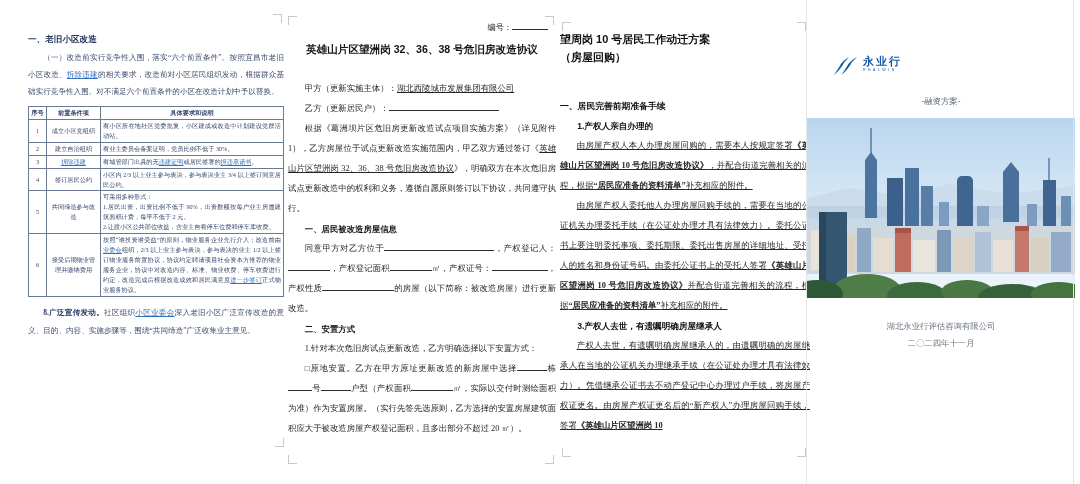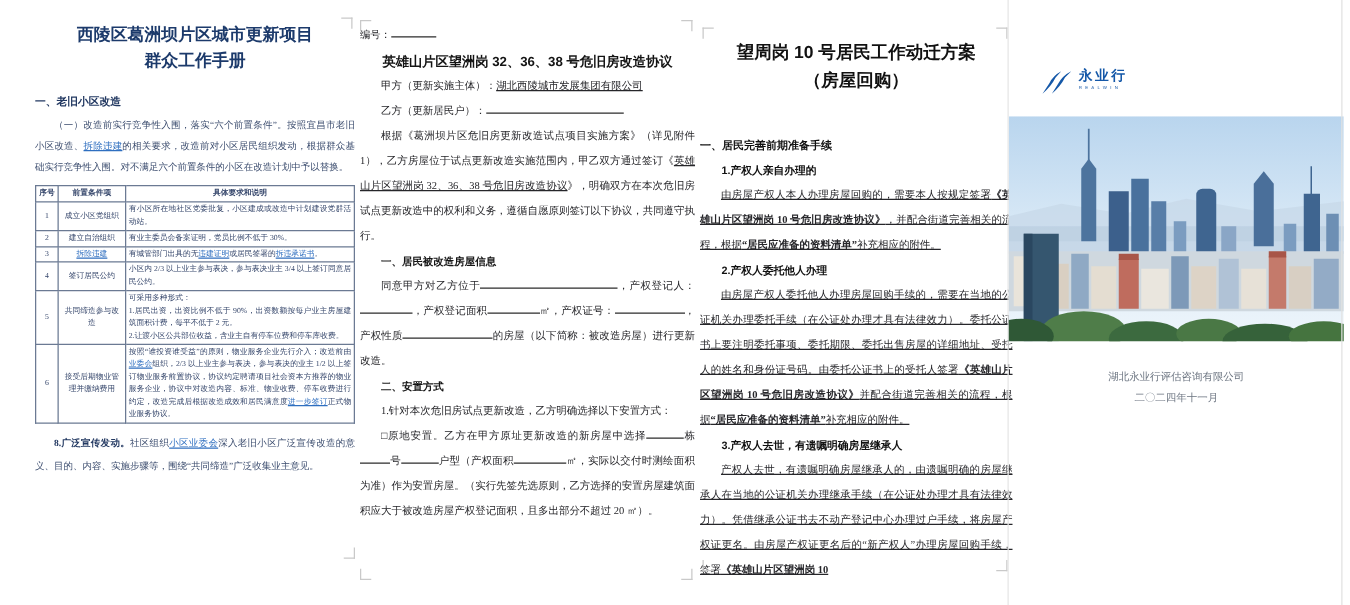--- a/index.html
+++ b/index.html
@@ -39,32 +39,32 @@
   .p1-table th{font-weight:bold;text-align:center;}
   .col-no{width:18px;}.col-item{width:54px;}
   .cell-no,.cell-item{text-align:center;vertical-align:middle;}
   .cell-desc{text-align:justify;vertical-align:middle;white-space:pre-line;}
   .p1-footer{font-size:7.6px;line-height:18px;color:#3b4c6e;text-align:justify;
     text-indent:2em;margin-top:7px;}
   .p1-footer .lead{font-weight:bold;color:#223861;}
 
   
   #page2{left:288px;width:268px;padding-top:20px;font-size:8.4px;color:#26262a;}
-  .p2-code{text-align:left;font-size:8.2px;padding-right:8px;}
+  .p2-code{text-align:right;font-size:8.2px;padding-right:8px;}
   .p2-title{font-family:"Liberation Sans","DejaVu Sans",sans-serif;font-weight:bold;
     font-size:10.6px;color:#141414;text-align:center;margin-top:10px;}
   .p2-body{line-height:20px;text-align:justify;text-indent:2em;}
-  .p2-gap{margin-top:2px;}
+  .p2-gap{margin-top:22px;}
   .p2-h{font-weight:bold;font-family:"Liberation Sans","DejaVu Sans",sans-serif;
     color:#141414;text-indent:2em;line-height:20px;}
 
   
   #page3{left:560px;width:250px;padding-top:30px;font-size:8.4px;color:#26262a;}
   .p3-title{font-family:"Liberation Sans","DejaVu Sans",sans-serif;font-weight:bold;
-    font-size:14px;color:#111;text-align:center;line-height:1.65;}
+    font-size:11px;color:#111;line-height:1.65;}
   .p3-h1{font-family:"Liberation Sans","DejaVu Sans",sans-serif;font-weight:bold;
     font-size:8.8px;color:#111;margin-top:30px;line-height:20px;}
   .p3-h2{font-family:"Liberation Sans","DejaVu Sans",sans-serif;font-weight:bold;
     font-size:8.6px;color:#111;text-indent:2em;line-height:20px;}
   .p3-body{line-height:20px;text-align:justify;text-indent:2em;text-decoration:underline;}
 
   
   #page4{left:806px;width:268px;padding-top:56px;border-left:1px solid #e6e6e6;}
   .p4-logo{display:flex;align-items:flex-start;gap:4px;margin-left:26px;height:26px;}
   .p4-logo-txt{display:flex;flex-direction:column;line-height:1;}
@@ -78,24 +78,20 @@
   .p4-photo{display:block;width:268px;height:180px;margin-top:11px;}
   .p4-footer{color:#6b7480;font-size:8.4px;text-align:center;line-height:17px;
     margin-top:20px;}
 </style>
 </head>
 <body>
 
 <div class="page" id="page1">
   <div class="cmark cm-tr" style="right:2px;top:14px;"></div>
   <div class="cmark cm-br" style="right:0px;top:438px;"></div>
-  <p class="p1-title">
-    <span>西陵区葛洲坝片区城市更新项目</span><br>
-    <span>群众工作手册</span>
-  </p>
   <p class="p1-section">一、老旧小区改造</p>
   <p class="p1-body"><span>（一）改造前实行竞争性入围，落实“六个前置条件”。按照宜昌市老旧小区改造、</span><span class="lnk">拆除违建</span><span>的相关要求，改造前对小区居民组织发动，根据群众基础实行竞争性入围。对不满足六个前置条件的小区在改造计划中予以替换。</span></p>
 
   <table class="p1-table">
     <colgroup>
         <col class="col-no">
         <col class="col-item">
         <col>
       </colgroup>
     <tbody>
@@ -172,39 +168,39 @@
 
   <p class="p3-title">
     <span>望周岗 10 号居民工作动迁方案</span><br>
     <span>（房屋回购）</span>
   </p>
   <p class="p3-h1">一、居民完善前期准备手续</p>
 
   <p class="p3-h2">1.产权人亲自办理的</p>
   <p class="p3-body"><span>由房屋产权人本人办理房屋回购的，需要本人按规定签署</span><span class="b">《英雄山片区望洲岗 10 号危旧房改造协议》</span><span>，并配合街道完善相关的流程，根据</span><span class="b">“居民应准备的资料清单”</span><span>补充相应的附件。</span></p>
 
-  <p class="p3-h2">2.产权人委托他人办理</p>
   <p class="p3-body"><span>由房屋产权人委托他人办理房屋回购手续的，需要在当地的公证机关办理委托手续（在公证处办理才具有法律效力）。委托公证书上要注明委托事项、委托期限、委托出售房屋的详细地址、受托人的姓名和身份证号码。由委托公证书上的受托人签署</span><span class="b">《英雄山片区望洲岗 10 号危旧房改造协议》</span><span>并配合街道完善相关的流程，根据</span><span class="b">“居民应准备的资料清单”</span><span>补充相应的附件。</span></p>
 
   <p class="p3-h2">3.产权人去世，有遗嘱明确房屋继承人</p>
   <p class="p3-body"><span>产权人去世，有遗嘱明确房屋继承人的，由遗嘱明确的房屋继承人在当地的公证机关办理继承手续（在公证处办理才具有法律效力）。凭借继承公证书去不动产登记中心办理过户手续，将房屋产权证更名。由房屋产权证更名后的“新产权人”办理房屋回购手续，签署</span><span class="b">《英雄山片区望洲岗 10</span></p>
 </div>
 
 <div class="page" id="page4">
   <div class="p4-logo">
     <svg width="26" height="20" viewBox="0 0 26 20">
       <path fill="#1558a8" d="M1 19 Q8 13 11.5 6 L16 1 Q9.5 4.5 6.5 10.5 Z"></path>
       <path fill="#1558a8" d="M8.5 19 Q15.5 13 19 6 L24 1 Q17 4.5 13.5 11 Z"></path>
     </svg>
     <span class="p4-logo-txt">
       <span class="p4-logo-cn">永业行</span>
       <span class="p4-logo-en">REALWIN</span>
     </span>
   </div>
 
+  <p class="p4-sub">-融资方案-</p>
 
   <svg class="p4-photo" viewBox="0 0 268 180" preserveAspectRatio="none">
     <defs>
       <linearGradient id="sky" x1="0" y1="0" x2="0" y2="1">
         <stop offset="0" stop-color="#b9d5ee"></stop>
         <stop offset="0.55" stop-color="#dcebf7"></stop>
         <stop offset="1" stop-color="#eef5fb"></stop>
       </linearGradient>
     </defs>
     <rect x="0" y="0" width="268" height="180" fill="url(#sky)"></rect>

